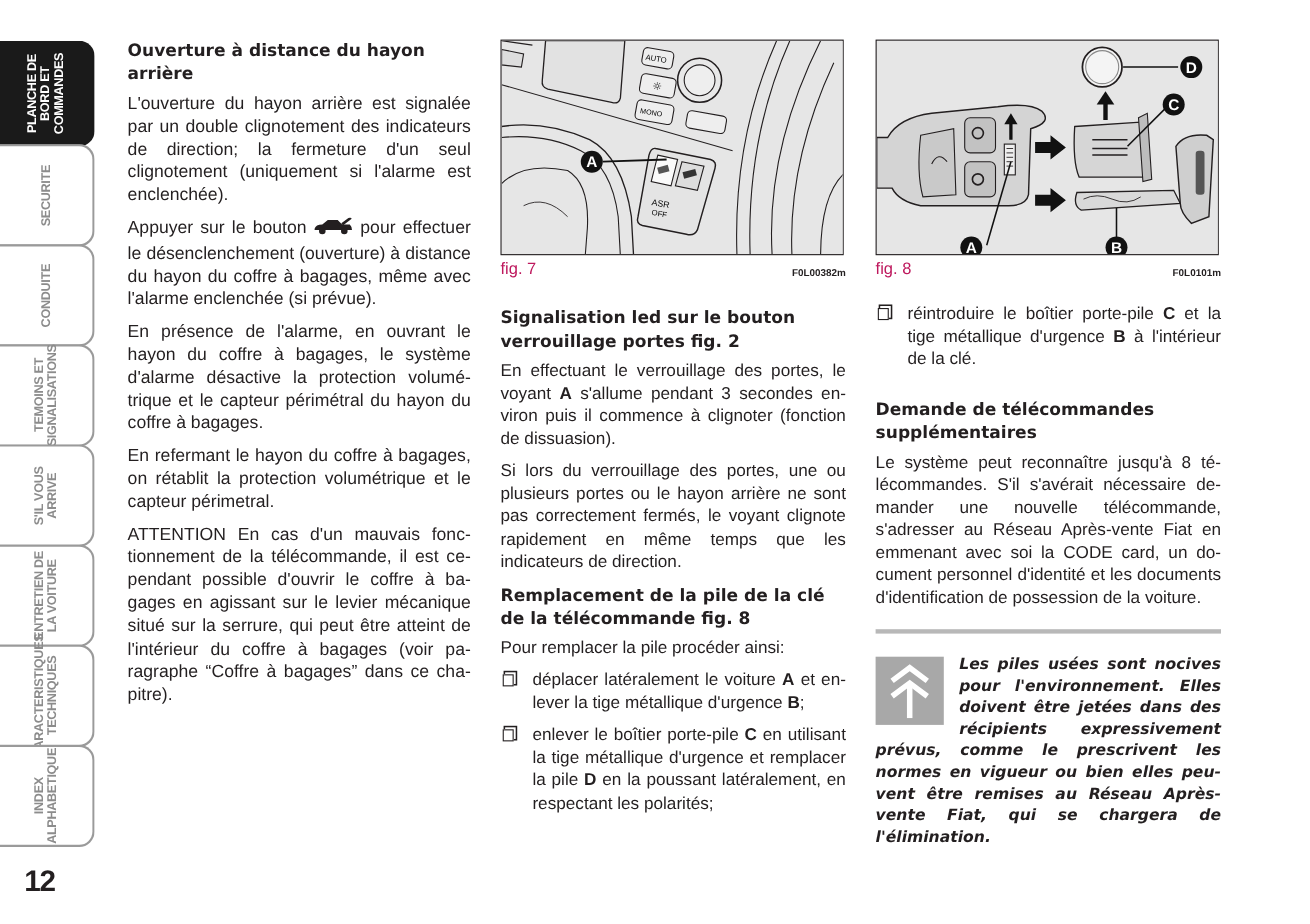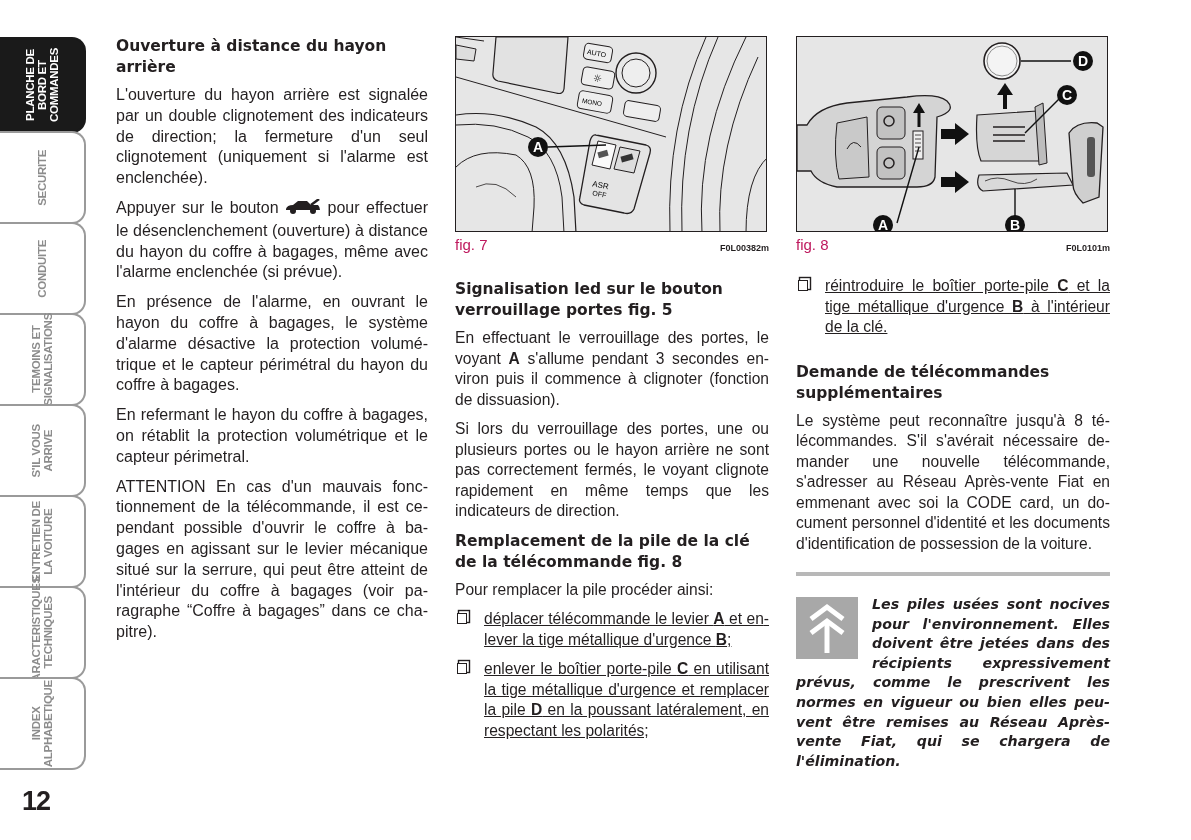--- a/index.html
+++ b/index.html
@@ -27,21 +27,21 @@
   .col1 { left:116px; width:312px; }
   .col2 { left:455px; width:314px; }
   .col3 { left:796px; width:314px; }
 
   h2 { font-family:"DejaVu Sans", sans-serif; font-weight:bold; font-size:15.5px;
        line-height:21px; margin:0 0 7px 0; color:#231f20; }
   p { font-family:"Liberation Sans", sans-serif; font-size:15.6px; line-height:20.5px;
       margin:0 0 9px 0; text-align:justify; color:#231f20; hyphens:manual; }
   .col1 p { font-size:16px; line-height:20.8px; }
   b { font-weight:bold; }
-  .bullet { display:flex; margin:0 0 9px 0;text-decoration:underline; }
+  .bullet { display:flex; margin:0 0 9px 0; }
   .bullet .box { flex:0 0 auto; width:10px; height:11px; border:1.6px solid #231f20;
                  margin:4px 17px 0 2px; box-shadow:2px -2px 0 -0.2px #fff, 2px -2px 0 1.2px #231f20; box-sizing:border-box; }
   .bullet .btext { font-family:"Liberation Sans", sans-serif; font-size:15.6px; line-height:20.5px;
                    text-align:justify; flex:1; }
 
   
   .figure { position:relative; width:312px; height:196px; border:1.5px solid #231f20;
             background:#e9e9e9; overflow:hidden; box-sizing:border-box; }
   .fig-caption { display:flex; justify-content:space-between; align-items:flex-end;
                  margin:4px 0 0 0; }
@@ -159,30 +159,30 @@
 
       <line x1="92" y1="110" x2="150" y2="108" stroke="#111" stroke-width="1.6"></line>
     </svg>
     <div class="callout" style="left:72px;top:100px">A</div>
   </div>
   <div class="fig-caption">
     <span class="fig-label">fig. 7</span>
     <span class="fig-code">F0L00382m</span>
   </div>
 
-  <h2 style="margin-top:26px">Signalisation led sur le bouton verrouillage portes fig. 5</h2>
+  <h2 style="margin-top:26px">Signalisation led sur le bouton verrouillage portes fig. 2</h2>
   <p><span>En effectuant le verrouillage des portes, le voyant </span><b>A</b><span> s'allume pendant 3 secondes en­viron puis il commence à clignoter (fonc­tion de dissuasion).</span></p>
   <p>Si lors du verrouillage des portes, une ou plusieurs portes ou le hayon arrière ne sont pas correctement fermés, le voyant clignote rapidement en même temps que les indicateurs de direction.</p>
 
   <h2 style="">Remplacement de la pile de la clé de la télécommande fig. 8</h2>
   <p>Pour remplacer la pile procéder ainsi:</p>
 
   <div class="bullet">
     <span class="box"></span>
-    <span class="btext"><span>déplacer télécommande le levier </span><b>A</b><span>  et en­lever la tige métallique d'urgence </span><b>B</b><span>;</span></span>
+    <span class="btext"><span>déplacer latéralement le voiture </span><b>A</b><span>  et en­lever la tige métallique d'urgence </span><b>B</b><span>;</span></span>
   </div>
   <div class="bullet">
     <span class="box"></span>
     <span class="btext"><span>enlever le boîtier porte-pile </span><b>C</b><span> en utili­sant la tige métallique d'urgence et rem­placer la pile </span><b>D</b><span> en la poussant latéra­lement, en respectant les polarités;</span></span>
   </div>
 </section>
 
 <section class="col col3">
   <div class="figure">
     <svg width="312" height="196" viewBox="0 0 312 196">

